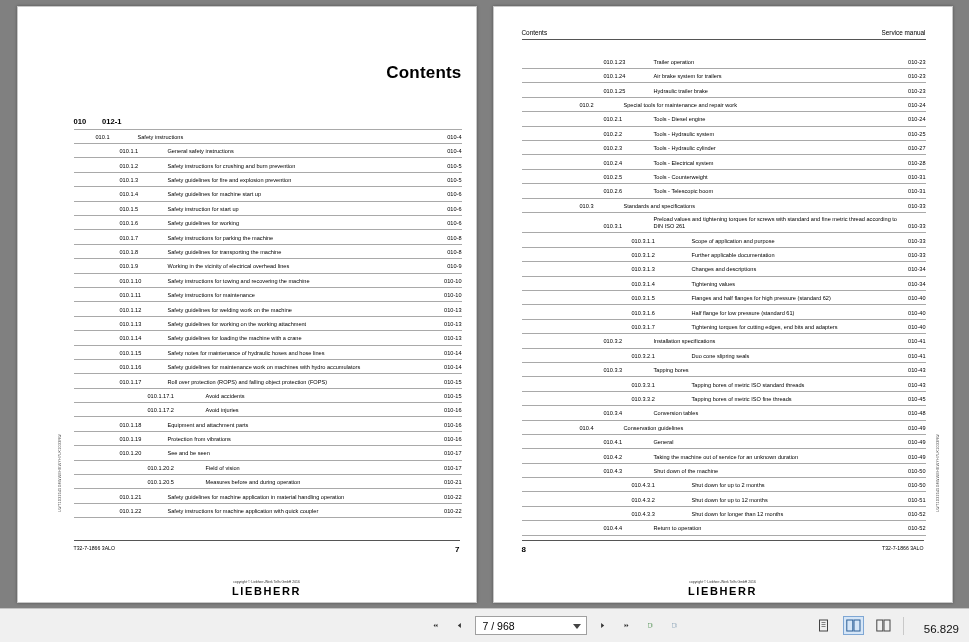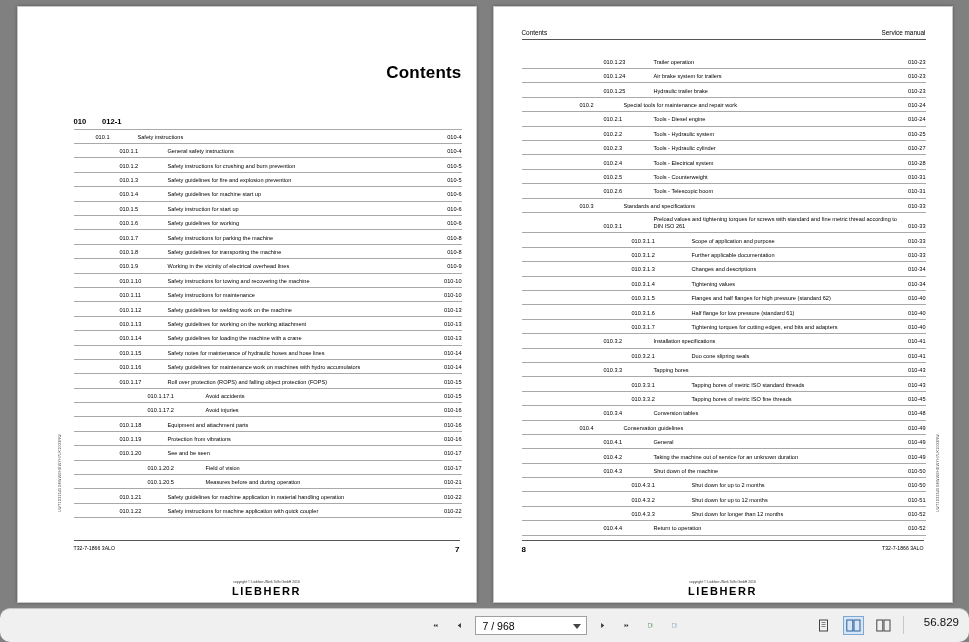--- a/index.html
+++ b/index.html
@@ -160,21 +160,20 @@
 
   
   .toolbar {
     position: absolute;
     left: 0; bottom: 0;
     width: 969px; height: 34px;
     background: #f0f0f0;
     border-top: 1px solid #c4c4c4;
     display: flex;
     align-items: center;
-    border-radius: 10px;
   }
   .tb-center {
     position: absolute;
     left: 50%;
     transform: translateX(-58px);
     display: flex;
     align-items: center;
     gap: 7px;
   }
   .tb-btn {
@@ -203,21 +202,21 @@
     margin-top: -2px;
     width: 0; height: 0;
     border-left: 4px solid transparent;
     border-right: 4px solid transparent;
     border-top: 5px solid #444;
   }
   .tb-right {
     position: absolute;
     right: 10px;
     display: flex;
-    align-items: flex-start;
+    align-items: flex-end;
     gap: 9px;
   }
   .vbtn {
     width: 21px; height: 19px;
     border: 1px solid transparent;
     display: flex; align-items: center; justify-content: center;
     color: #444;
     font-size: 11px;
     background: transparent;
   }

